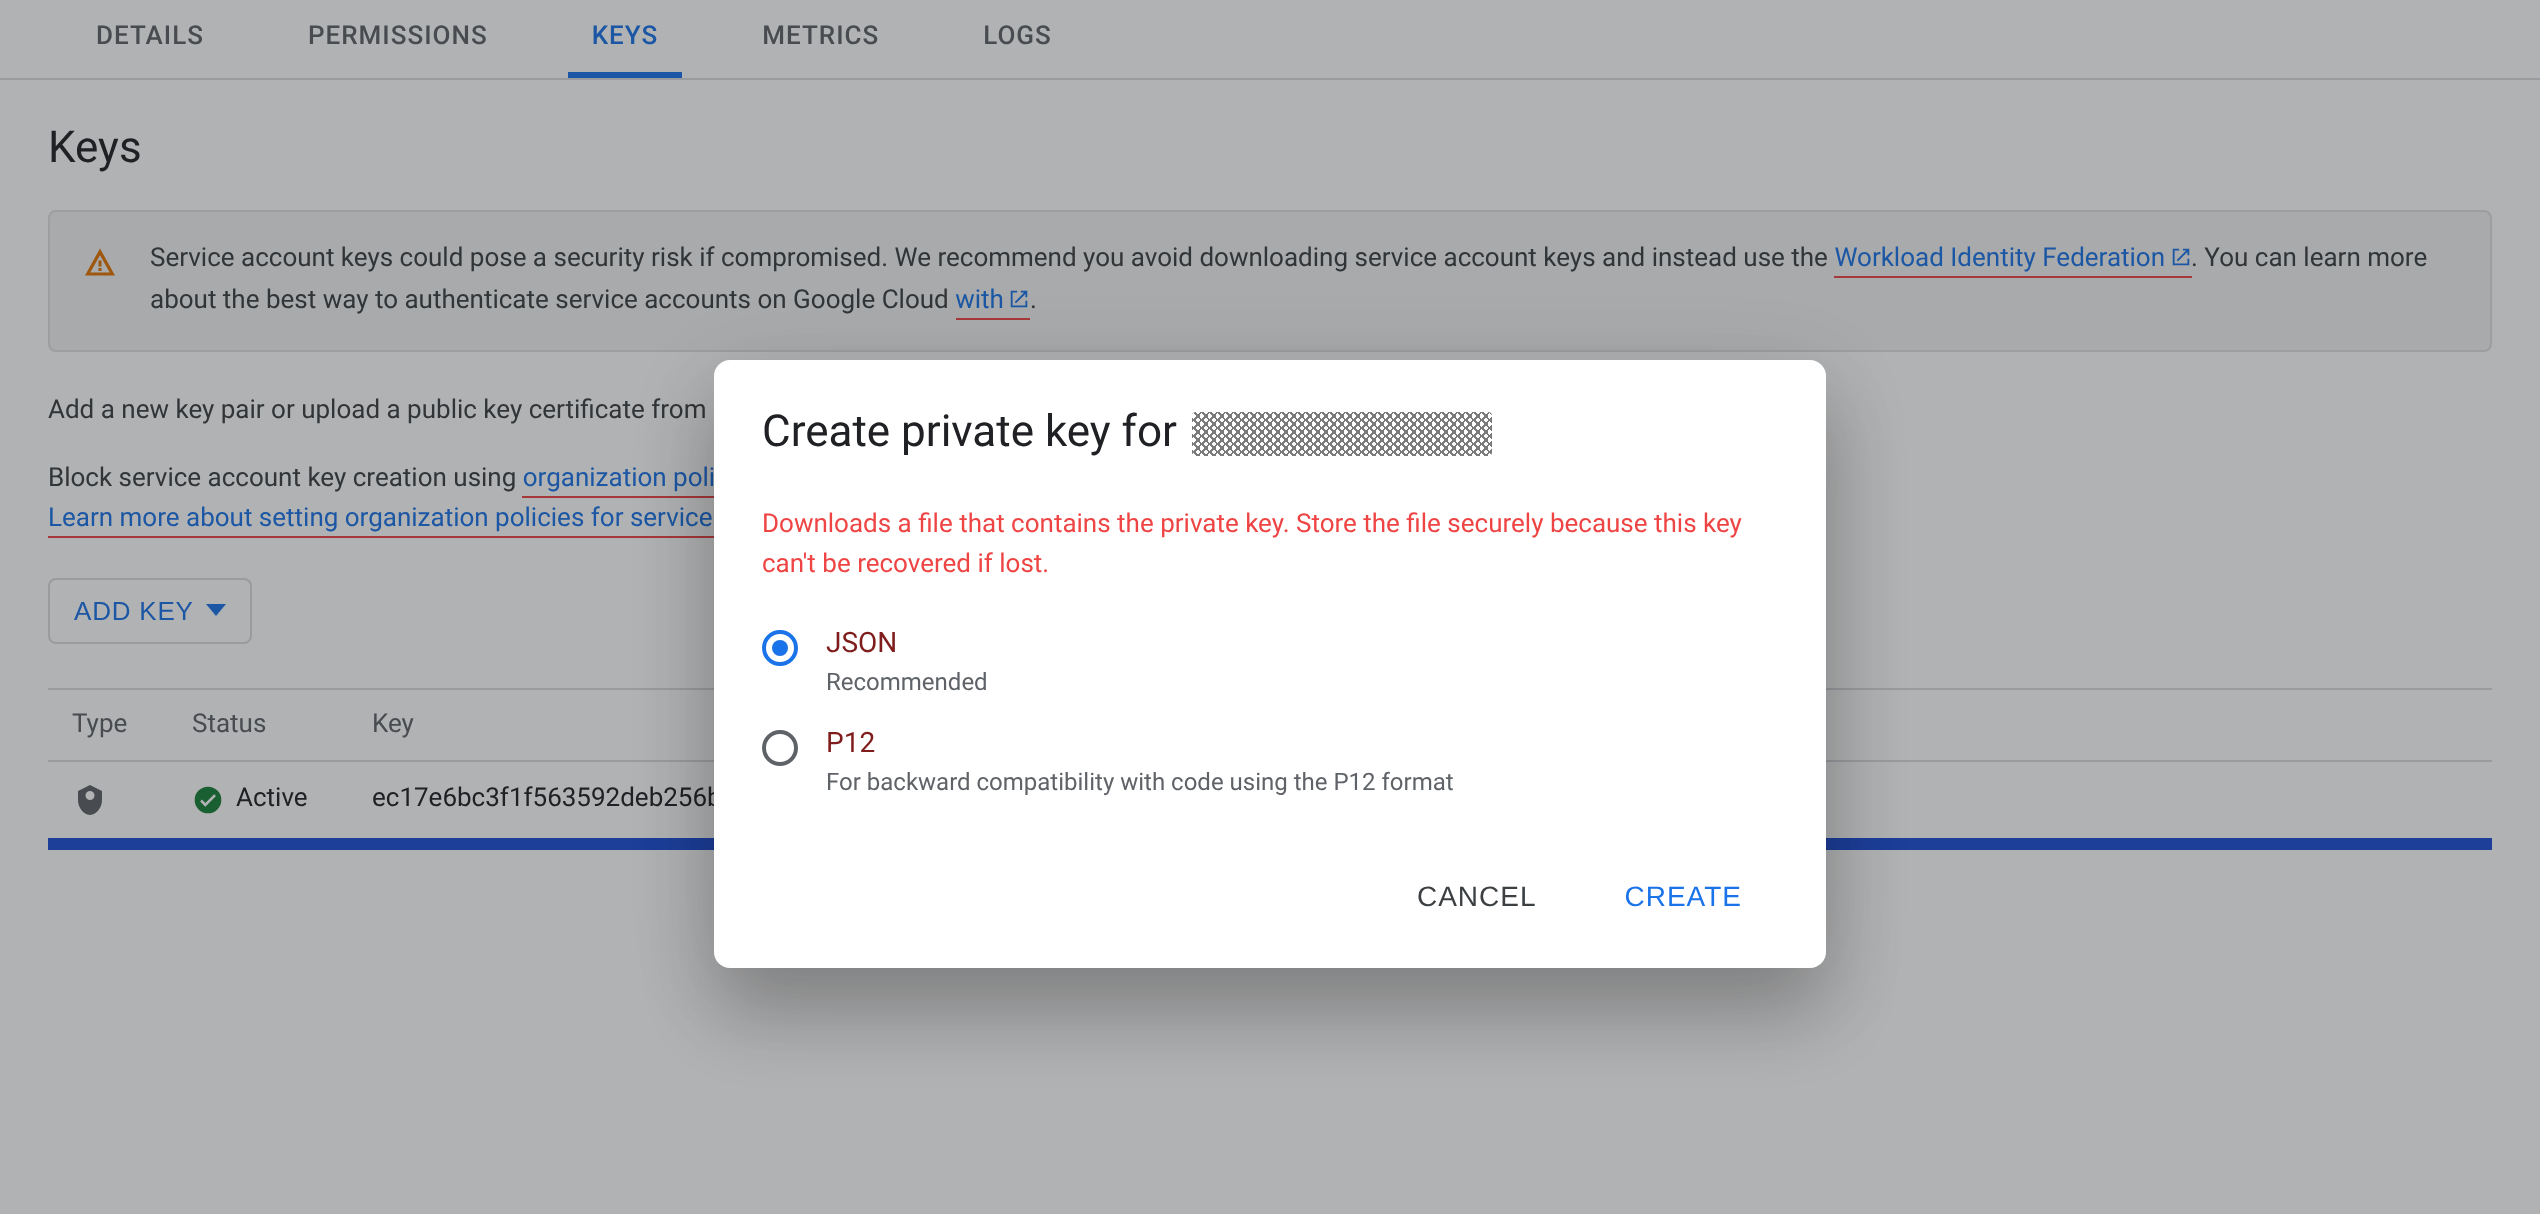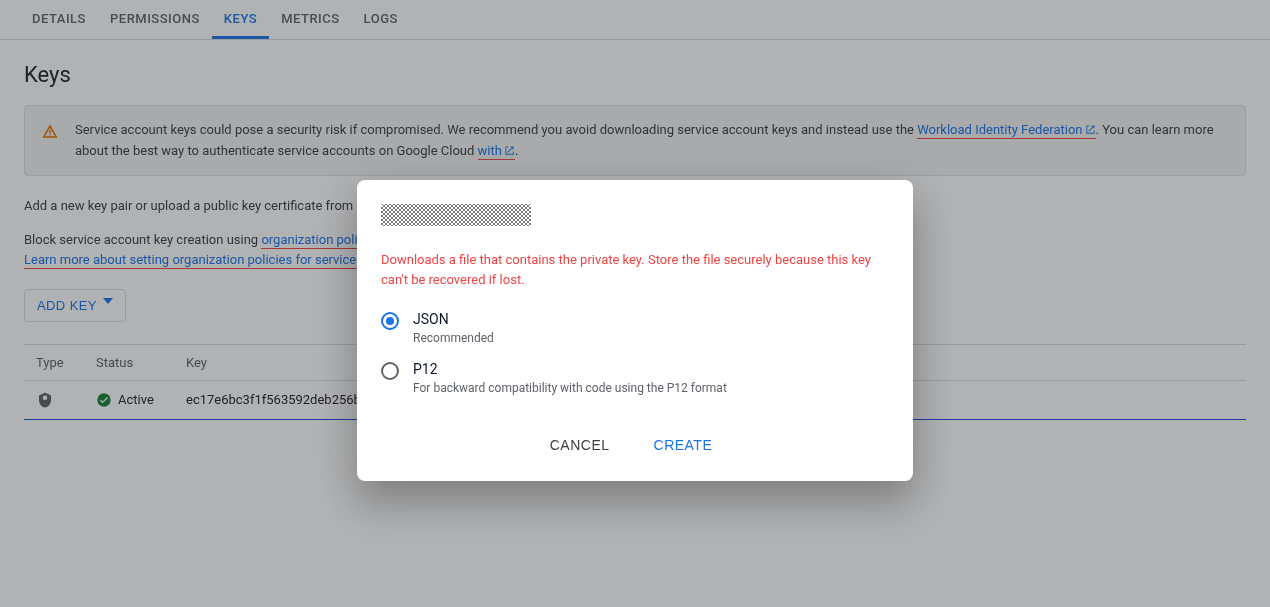--- a/index.html
+++ b/index.html
@@ -9,21 +9,22 @@
       color: #202124;
       background: #fff;
       width: 1270px;
       height: 607px;
       overflow: hidden;
       position: relative;
     }
     .tabs {
       display: flex;
       border-bottom: 1px solid #dadce0;
-      padding-left: 20px;
+      padding-left: 36px;
+      gap: 28px;
       height: 40px;
       align-items: stretch;
       text-align: center;
     }
     .tab {
       display: flex;
       align-items: center;
       padding: 0 12px;
       font-size: 13px;
       font-weight: 500;
@@ -76,37 +77,37 @@
     .para {
       font-size: 13px;
       color: #3c4043;
       margin-top: 20px;
       line-height: 1.5;
     }
     .para.tight { margin-top: 14px; }
     .add-key-btn {
       margin-top: 18px;
       display: inline-flex;
-      align-items: flex-start;
+      align-items: center;
       gap: 6px;
       border: 1px solid #dadce0;
       background: #fff;
       color: #1a73e8;
       font-size: 13px;
       font-weight: 500;
       letter-spacing: 0.4px;
       padding: 8px 12px;
       border-radius: 4px;
       cursor: pointer;
     }
     .table {
       margin-top: 22px;
       width: 100%;
       border-top: 1px solid #dadce0;
-      border-bottom: 1px solid #1d4ed8;
+      border-bottom: 6px solid #1d4ed8;
     }
     .thead, .trow {
       display: flex;
       align-items: center;
       padding: 10px 0 10px 12px;
       font-size: 13px;
     }
     .thead {
       color: #5f6368;
       border-bottom: 1px solid #dadce0;
@@ -182,30 +183,30 @@
     }
     .radio-opt.selected .radio-circle::after {
       content: '';
       position: absolute;
       inset: 3px;
       border-radius: 50%;
       background: #1a73e8;
     }
     .radio-label {
       font-size: 14px;
-      color: #0f172a;
+      color: #7f1d1d;
     }
     .radio-sub {
       font-size: 12px;
       color: #5f6368;
       margin-top: 4px;
     }
     .dialog-actions {
       display: flex;
-      justify-content: center;
+      justify-content: flex-end;
       gap: 24px;
       padding: 18px 8px 12px 0;
     }
     .btn-flat {
       background: none;
       border: none;
       font-size: 14px;
       font-weight: 500;
       letter-spacing: 0.5px;
       padding: 8px 10px;
@@ -288,20 +289,21 @@
         <span>Active</span>
       </div>
       <div class="col-key">ec17e6bc3f1f563592deb256b4905de4cf</div>
     </div>
   </div>
 </div>
 
 <div class="overlay">
   <div class="dialog">
     <div class="dialog-title">
+      <span>Create private key for </span>
       <span class="scramble" title="[redacted]"></span>
     </div>
     <p class="dialog-desc">Downloads a file that contains the private key. Store the file securely because this key can't be recovered if lost.</p>
 
     <div class="radio-opt selected">
       <span class="radio-circle"></span>
       <div>
         <div class="radio-label">JSON</div>
         <div class="radio-sub">Recommended</div>
       </div>

